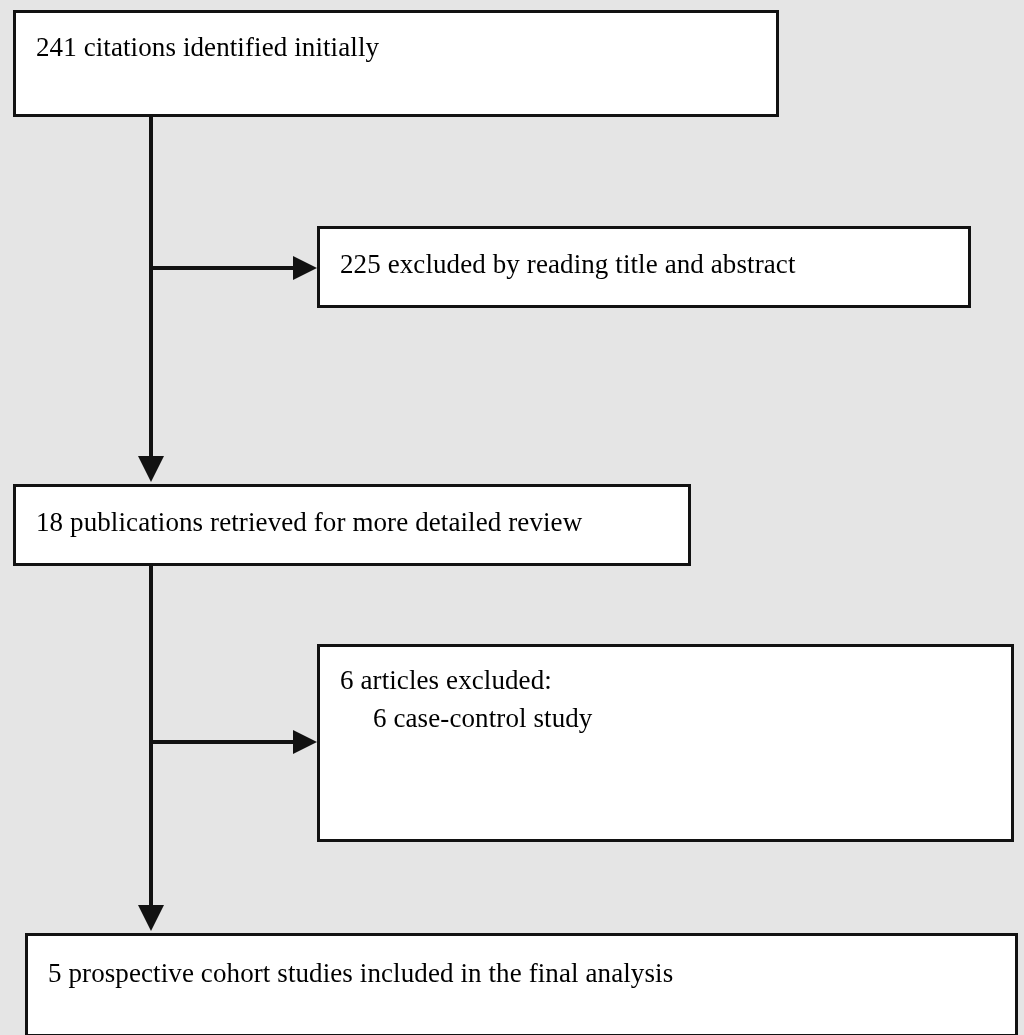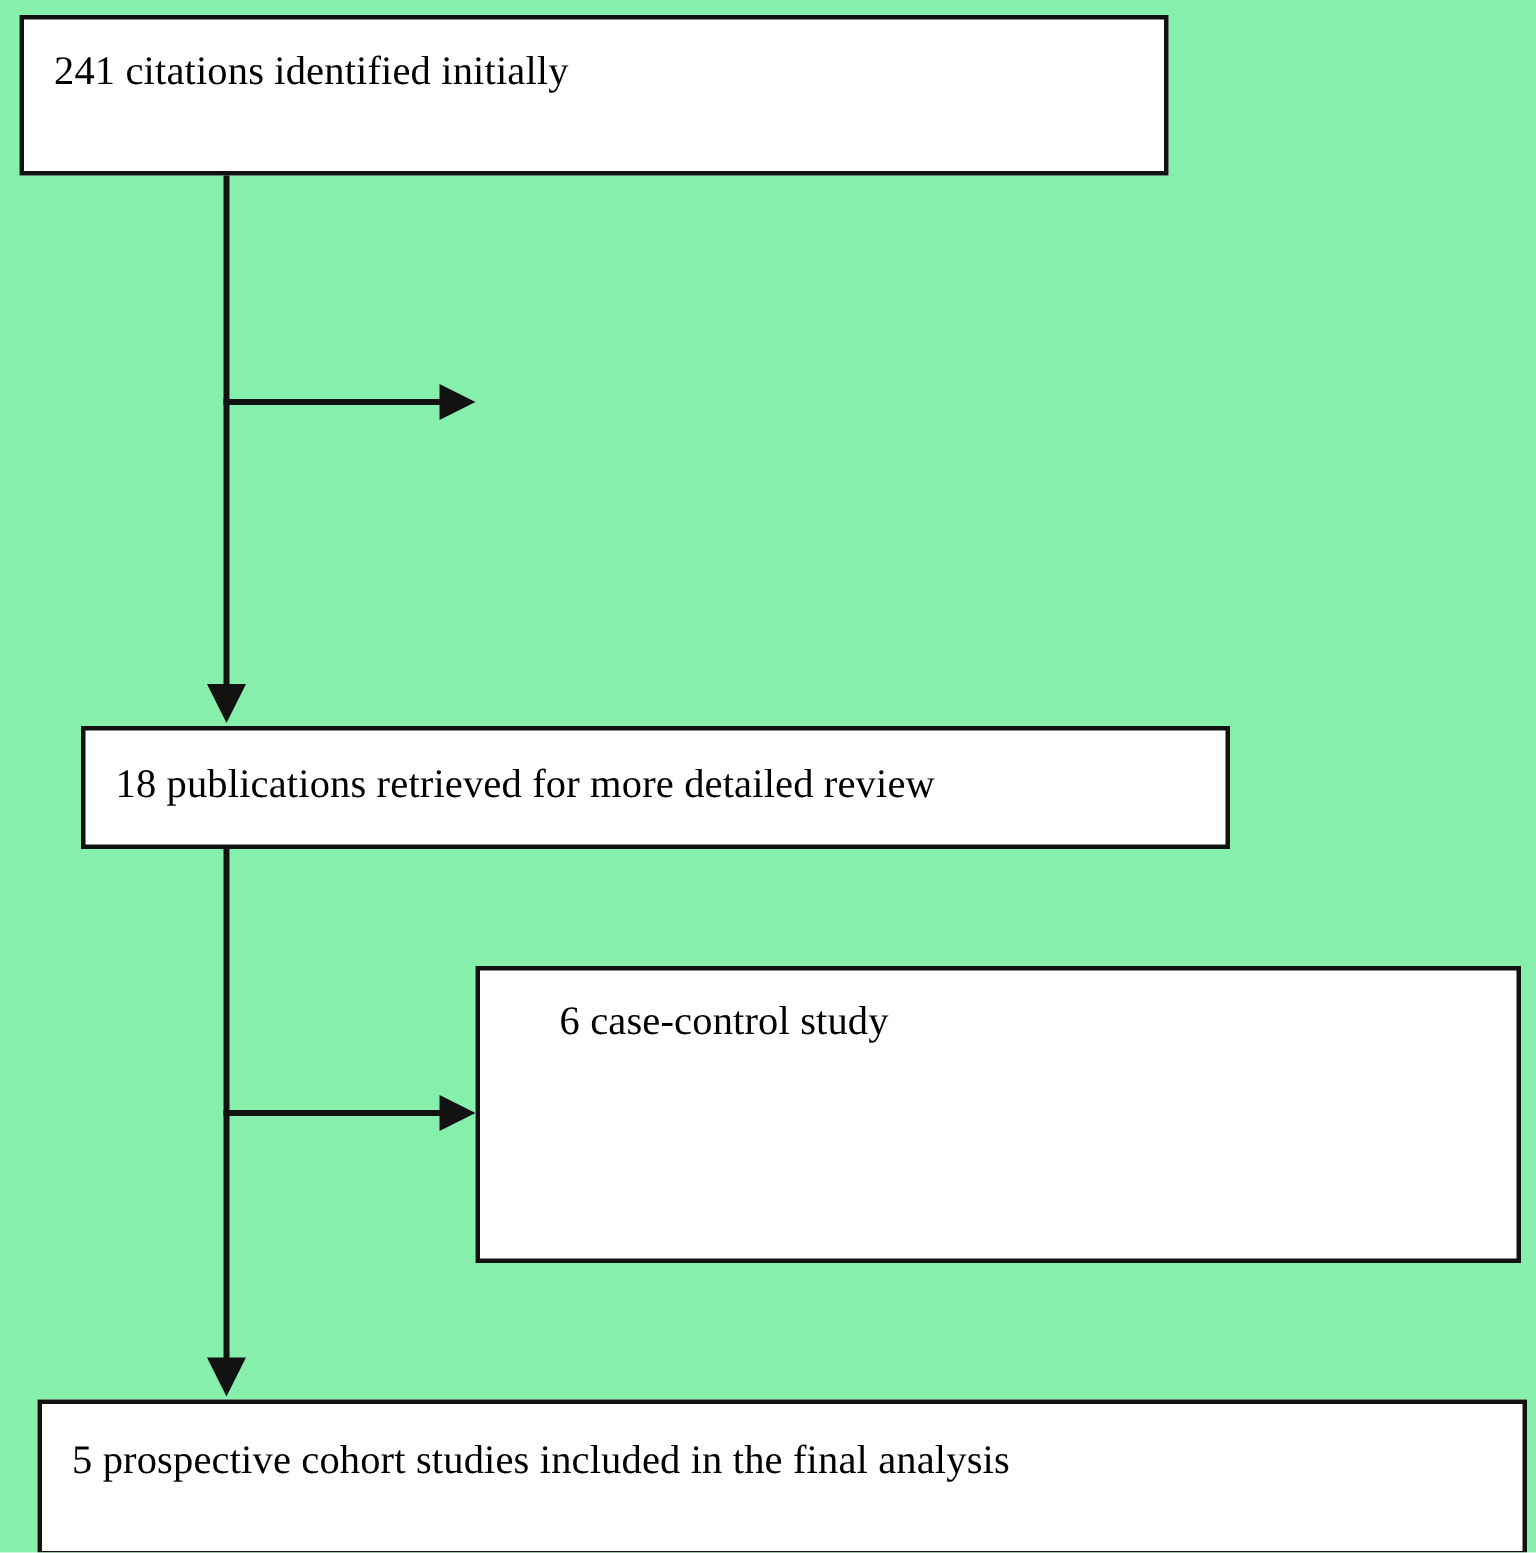--- a/index.html
+++ b/index.html
@@ -5,21 +5,21 @@
 <style>
   html, body {
     margin: 0;
     padding: 0;
     background: #ffffff;
   }
   #flow-root {
     position: relative;
     width: 1024px;
     height: 1035px;
-    background: #86efac;
+    background: #e5e5e5;
     overflow: hidden;
     font-family: "Liberation Serif", "DejaVu Serif", serif;
     color: #000000;
   }
   .node-box {
     position: absolute;
     box-sizing: border-box;
     border: 3px solid #121212;
     background: #ffffff;
   }
@@ -33,21 +33,21 @@
     letter-spacing: 0.1px;
     white-space: nowrap;
   }
   
   #box-initial-citations { left: 13px; top: 10px; width: 766px; height: 107px; }
   #box-initial-citations .node-text { top: 15px; }
   
   #box-excluded-title-abstract { left: 317px; top: 226px; width: 654px; height: 82px; }
   #box-excluded-title-abstract .node-text { top: 16px; }
   
-  #box-retrieved-publications { left: 13px; top: 484px; width: 766px; height: 82px; margin-left: 41px; }
+  #box-retrieved-publications { left: 13px; top: 484px; width: 678px; height: 82px; }
   #box-retrieved-publications .node-text { top: 16px; }
   
   #box-articles-excluded { left: 317px; top: 644px; width: 697px; height: 198px; }
   #box-articles-excluded .node-text { top: 14px; }
   .sub-reason { display: block; padding-left: 33px; }
   
   #box-final-included { left: 25px; top: 933px; width: 993px; height: 104px; }
   #box-final-included .node-text { top: 18px; }
 
   
@@ -97,32 +97,36 @@
     <div class="node-text">
       <span>241 citations identified initially</span><br>
     </div>
   </div>
 
   <div class="conn-vline" id="trunk-upper"></div>
   <div class="conn-hline" id="branch-line-excluded"></div>
   <div class="arrow-right" id="arrowhead-to-excluded"></div>
   <div class="arrow-down" id="arrowhead-to-retrieved"></div>
 
+  <div class="node-box" id="box-excluded-title-abstract">
+    <div class="node-text">225 excluded by reading title and abstract</div>
+  </div>
 
   <div class="node-box" id="box-retrieved-publications">
     <div class="node-text">18 publications retrieved for more detailed review</div>
   </div>
 
   <div class="conn-vline" id="trunk-lower"></div>
   <div class="conn-hline" id="branch-line-articles"></div>
   <div class="arrow-right" id="arrowhead-to-articles"></div>
   <div class="arrow-down" id="arrowhead-to-final"></div>
 
   <div class="node-box" id="box-articles-excluded">
     <div class="node-text">
+      <span>6 articles excluded:</span>
       <span class="sub-reason">6 case-control study</span>
     </div>
   </div>
 
   <div class="node-box" id="box-final-included">
     <div class="node-text">5 prospective cohort studies included in the final analysis</div>
   </div>
 
 </div>
 

